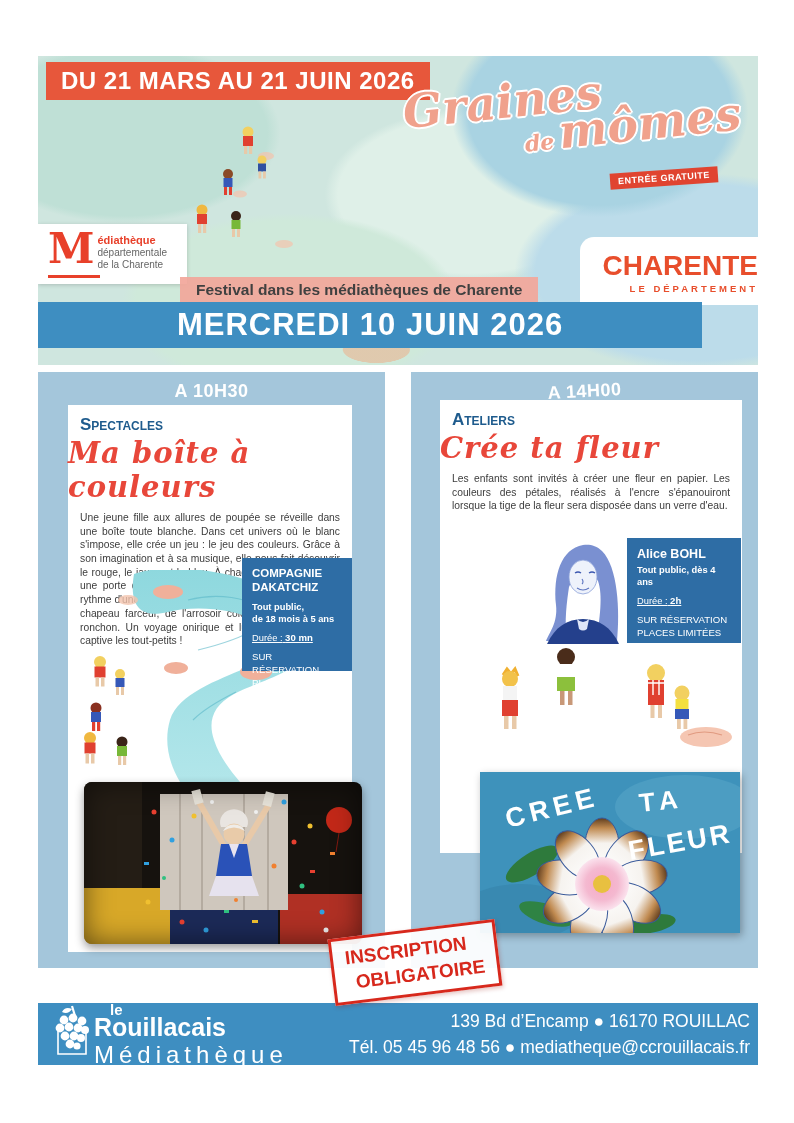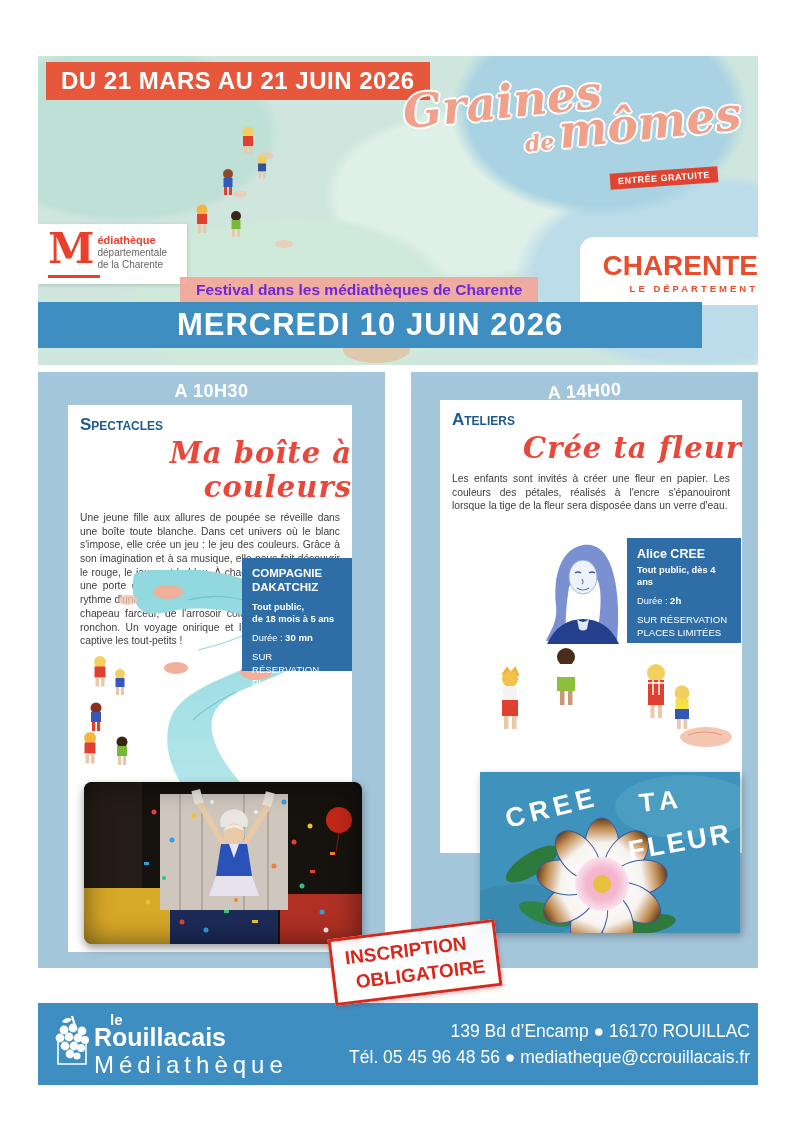--- a/index.html
+++ b/index.html
@@ -30,21 +30,21 @@
     font-size:9px;font-weight:bold;letter-spacing:.5px;padding:3px 8px;transform:rotate(-4deg);}
   .mdc-logo{position:absolute;left:0;top:168px;width:139px;height:55px;background:#fff;
     box-shadow:0 1px 4px rgba(0,0,0,.18);padding:5px 0 0 10px;}
   .mdc-m{float:left;color:#e8402a;font-family:"DejaVu Serif",serif;font-weight:bold;
     font-size:42px;line-height:.95;margin-right:3px;}
   .mdc-lines{padding-top:5px;line-height:1.2;}
   .mdc-l1{color:#e8402a;font-weight:bold;font-size:11px;}
   .mdc-l2,.mdc-l3{color:#666;font-size:10px;}
   .mdc-bar{width:52px;height:3px;background:#e8402a;margin-top:4px;}
   .festival-strip{position:absolute;left:142px;top:221px;background:rgba(242,166,154,.92);
-    color:#6d28d9;font-weight:bold;font-size:15.5px;padding:4px 16px;}
+    color:#404040;font-weight:bold;font-size:15.5px;padding:4px 16px;}
   .charente-logo{position:absolute;right:0;top:181px;width:178px;height:68px;background:#fff;
     border-radius:14px 0 0 0;text-align:right;padding-top:15px;box-sizing:border-box;}
   .charente-name{color:#e84e2c;font-weight:800;font-size:28px;line-height:1;}
   .charente-sub{color:#e84e2c;font-weight:bold;font-size:9.5px;letter-spacing:3px;margin-top:3px;}
 
   
   .day-banner{position:absolute;left:38px;top:302px;width:664px;height:46px;background:#3e8ec1;
     color:#fff;display:flex;align-items:center;justify-content:center;
     font-size:31px;font-weight:bold;letter-spacing:1px;}
 
@@ -52,28 +52,28 @@
   .card{position:absolute;top:372px;width:347px;height:596px;background:#a4c6db;}
   .card.left{left:38px;}
   .card.right{left:411px;}
   .card-time{color:#fff;font-weight:bold;font-size:18px;text-align:center;margin-top:9px;letter-spacing:.5px;}
   .card.right .card-time{transform:rotate(-3deg);}
   .inner{position:absolute;background:#fff;left:30px;width:284px;}
   .card.left .inner{top:33px;height:547px;}
   .card.right .inner{left:29px;width:302px;top:28px;height:453px;}
   .category{font-variant:small-caps;color:#1e5b8d;font-weight:bold;font-size:17px;padding:10px 0 0 12px;}
   .event-title{color:#e8473a;font-family:"DejaVu Serif",serif;font-style:italic;font-weight:bold;
-    text-align:right;font-size:29px;margin-top:1px;letter-spacing:1px;}
+    text-align:left;font-size:29px;margin-top:1px;letter-spacing:1px;}
   .desc{font-size:10.3px;color:#3c3c3c;text-align:justify;padding:7px 12px 0;line-height:1.33;}
   .info-box{position:absolute;background:#2e6da5;color:#fff;box-sizing:border-box;padding:9px 10px;z-index:3;}
   .card.left .info-box{right:0;top:153px;width:110px;height:113px;}
   .card.right .info-box{left:187px;top:138px;width:114px;height:105px;}
   .info-name{font-weight:800;font-size:11.5px;line-height:1.2;}
   .info-aud{font-weight:bold;font-size:9.3px;margin-top:6px;line-height:1.3;}
-  .info-dur{font-size:9.3px;margin-top:7px;}
+  .info-dur{font-size:9.3px;margin-top:7px;text-decoration:underline;}
   .info-dur b{font-size:9.6px;}
   .info-res{font-size:9.6px;margin-top:8px;line-height:1.35;}
   .card.right .info-name{font-size:12.5px;}
   .card.right .info-aud{margin-top:2px;}
   .river{position:absolute;left:0;top:165px;width:300px;height:212px;}
   .portrait{position:absolute;left:99px;top:139px;width:88px;height:105px;z-index:2;}
   .kids2{position:absolute;left:8px;top:237px;width:286px;height:136px;}
   .photo1{position:absolute;left:16px;top:377px;width:278px;height:162px;border-radius:8px;
     overflow:hidden;box-shadow:0 4px 10px rgba(0,0,0,.4);}
   .photo1::after{content:"";position:absolute;inset:0;border-radius:8px;
@@ -82,21 +82,21 @@
     box-shadow:2px 3px 8px rgba(0,0,0,.3);}
 
   
   .stamp{position:absolute;left:331px;top:929px;z-index:5;transform:rotate(-7deg);
     border:3px solid #d7281c;color:#d7281c;background:rgba(255,255,255,.93);
     font-size:19px;font-weight:bold;line-height:1.3;padding:6px 12px;
     box-shadow:1px 2px 4px rgba(150,20,10,.25);}
   .stamp div:last-child{padding-left:8px;}
 
   
-  .footer{position:absolute;left:38px;top:1003px;width:720px;height:82px;background:#3e8ec1;
+  .footer{position:absolute;left:38px;top:1003px;width:720px;height:62px;background:#3e8ec1;
     display:flex;align-items:center;}
   .f-logo{display:flex;align-items:flex-start;padding-left:14px;}
   .f-text{color:#fff;line-height:1;margin-left:2px;}
   .f-le{font-size:15px;font-weight:bold;margin-left:16px;}
   .f-name{font-size:25px;font-weight:bold;margin-top:-2px;}
   .f-sub{font-size:24px;letter-spacing:5px;margin-top:3px;}
   .f-address{flex:1;text-align:right;color:#fff;font-size:17.5px;line-height:1.5;padding:0 8px 0 0;}
 </style>
 </head>
 <body>
@@ -310,21 +310,21 @@
           <path d="M44,6 C22,10 14,36 17,66 C19,84 10,94 7,102 L28,102 C25,82 28,62 30,48 C37,32 53,30 59,42 C64,56 61,80 57,102 L78,102 C81,72 79,28 63,12 C57,6 50,5 44,6 Z" fill="#6b84cc" opacity=".9"></path>
           <ellipse cx="44" cy="38" rx="14" ry="17" fill="#eef2fb" stroke="#8aa0d8" stroke-width=".8"></ellipse>
           <path d="M36,34 q3,-2 6,0 M50,34 q3,-2 6,0" stroke="#3c58b0" stroke-width="1.4" fill="none"></path>
           <path d="M43,40 q2,3 0,5 M38,49 q6,4 12,0" stroke="#5c74c0" stroke-width="1.1" fill="none"></path>
           <path d="M8,105 C16,88 28,80 44,80 C60,80 72,88 80,105 Z" fill="#24408c"></path>
           <path d="M38,80 q6,6 12,0 l-2,10 q-4,3 -8,0 z" fill="#dfe6f8"></path>
         </svg>
       </div>
 
       <div class="info-box">
-        <div class="info-name">Alice CREE</div>
+        <div class="info-name">Alice BOHL</div>
         <div class="info-aud">Tout public, dès 4 ans</div>
         <div class="info-dur"><span>Durée :</span> <b>2h</b></div>
         <div class="info-res">
           <div>SUR RÉSERVATION</div>
           <div>PLACES LIMITÉES</div>
         </div>
       </div>
 
       <div class="kids2">
         <svg width="286" height="136" viewBox="0 0 286 136">

